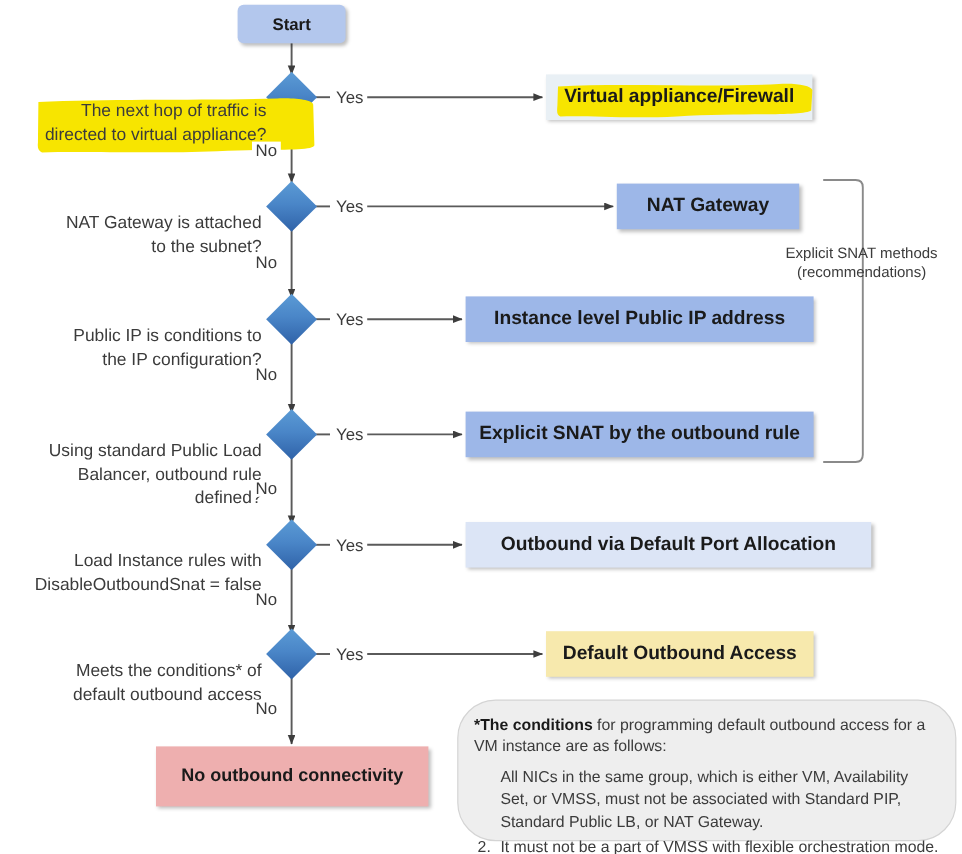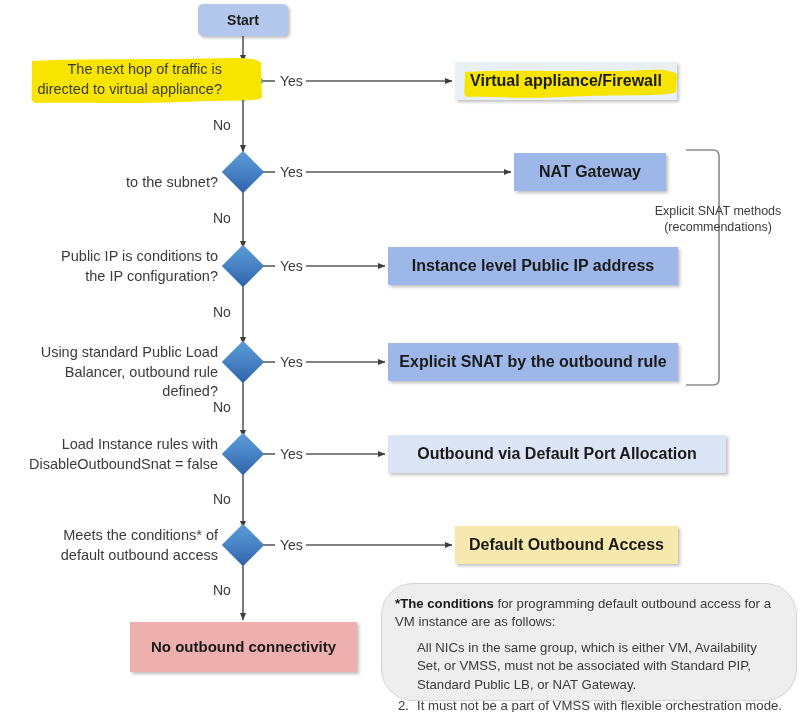--- a/index.html
+++ b/index.html
@@ -49,20 +49,21 @@
   .rect-node {
     font-size: 16px;
   }
   .qlabel {
     position: absolute;
     text-align: right;
     font-size: 14.5px;
     color: #3b3b3b;
     line-height: 1.35;
     font-weight: normal;
+    margin-top: 24px;
   }
   .edge-label {
     position: absolute;
     font-size: 14px;
     color: #3b3b3b;
     background: #ffffff;
     padding: 0 3px;
     font-weight: normal;
     line-height: 1;
   }
@@ -185,21 +186,21 @@
                  C100,47 40,45 4,46 C1,45 0,42 0.6,38 Z" fill="#f7e500"></path>
       </svg>
       <span class="hl-text">
         <span>The next hop of traffic is</span><br>
         <span>directed to virtual appliance?</span>
       </span>
     </span>
   </div>
 
   <div class="qlabel" style="left:22px; top:153px; width:196px;">
-    <br>
+    <span>NAT Gateway is attached</span><br>
     <span>to the subnet?</span>
   </div>
 
   <div class="qlabel" style="left:22px; top:247px; width:196px;">
     <span>Public IP is conditions to</span><br>
     <span>the IP configuration?</span>
   </div>
 
   <div class="qlabel" style="left:8px; top:343px; width:210px;">
     <span>Using standard Public Load</span><br>

